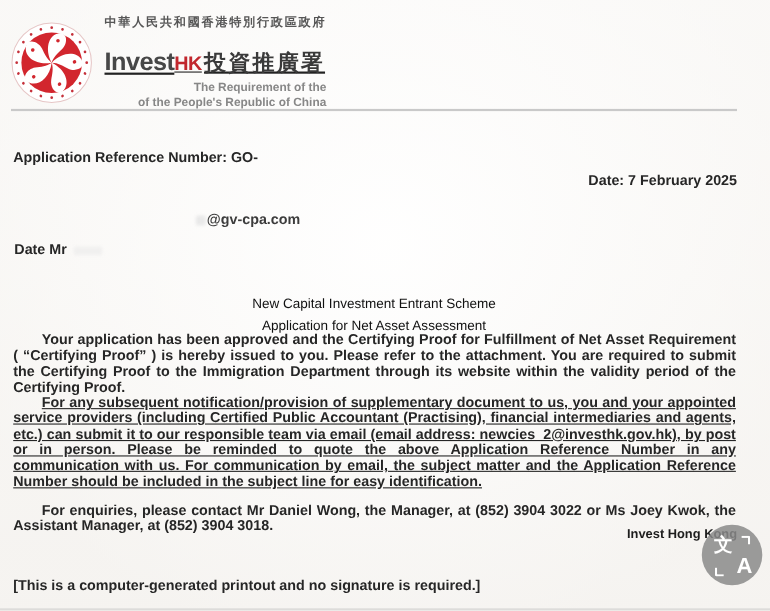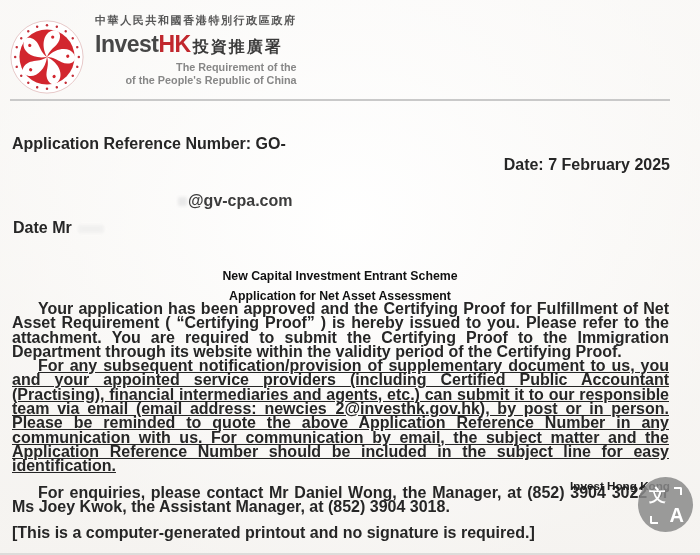--- a/index.html
+++ b/index.html
@@ -12,40 +12,40 @@
       linear-gradient(180deg, #ffffff 0%, #fbfaf8 45%, #f4f2ef 100%);
     overflow: hidden;
     color: #222;
     border-bottom: 2px solid #dddcda;
   }
 
   
   .emblem { position: absolute; left: 9px; top: 19px; width: 76px; height: 76px; }
   .letterhead-text { position: absolute; left: 95px; top: 13px; text-align: right; }
   .gov-zh { font-size: 11px; color: #565656; letter-spacing: 1.6px; font-weight: 600; }
-  .brand-line { display: flex; align-items: baseline; margin-top: 3px; }
+  .brand-line { display: flex; align-items: baseline; margin-top: 15px; text-decoration: underline; }
   .brand-invest { font-size: 23px; font-weight: 600; color: #474747; letter-spacing: -0.5px; }
-  .brand-hk { font-size: 23px; font-weight: 700; color: #c1272d; letter-spacing: -0.5px; }
-  .brand-zh { font-size: 16px; font-weight: 700; color: #3a3a3a; letter-spacing: 2px; margin-left: 2px; }
+  .brand-hk { font-size: 18px; font-weight: 700; color: #c1272d; letter-spacing: -0.5px; }
+  .brand-zh { font-size: 20px; font-weight: 700; color: #3a3a3a; letter-spacing: 2px; margin-left: 2px; }
   .gov-en { font-size: 10.8px; color: #878787; line-height: 12.6px; margin-top: 3px; font-weight: 600; }
   .rule { position: absolute; left: 10px; top: 99px; width: 660px; height: 2px; background: #c9c9c9; }
 
   
-  .body-text { font-size: 16px; font-weight: 600; color: #262626; }
+  .body-text { font-size: 13px; font-weight: 600; color: #262626; }
   .app-ref { position: absolute; left: 12px; top: 135px; }
   .date-line { position: absolute; right: 30px; top: 156px; }
   .email-line { position: absolute; left: 178px; top: 192px; color: #3c3c3c; }
   .salutation { position: absolute; left: 13px; top: 219px; }
   .smudge { display: inline-block; vertical-align: middle; background: #e9e9e9; filter: blur(1.5px); border-radius: 2px; }
   .smudge.email-prefix { width: 9px; height: 9px; margin-right: 1px; }
   .smudge.name { width: 26px; height: 8px; margin-left: 6px; opacity: .55; }
 
   
   .doc-title { position: absolute; left: 0; top: 266px; width: 680px; text-align: center; }
-  .doc-title div { font-size: 12.3px; font-weight: 700; color: #111; line-height: 20px; }
+  .doc-title div { font-size: 12.3px; font-weight: 400; color: #111; line-height: 20px; }
 
   
   .paragraphs { position: absolute; left: 12px; top: 302px; width: 657px; text-align: justify; line-height: 14.3px; }
   .paragraphs p { text-indent: 26px; }
   .paragraphs .website { text-indent: 0; margin-bottom: 12px; word-break: break-all; }
   .paragraphs .p2 { margin-bottom: 12px; text-decoration: underline; }
 
   
   .signoff { position: absolute; right: 30px; top: 476px; text-align: center; line-height: 19px; font-weight: 700; font-size: 11.7px; color: #1d1d1d; }
   .footer-note { position: absolute; left: 12px; top: 524px; }

